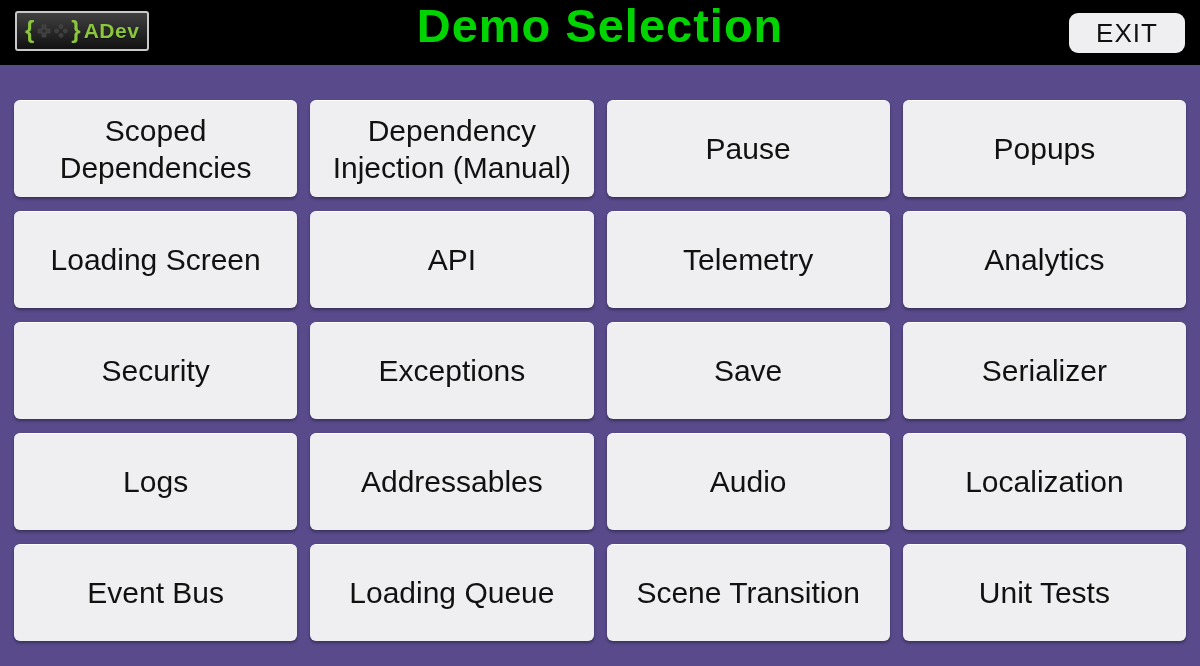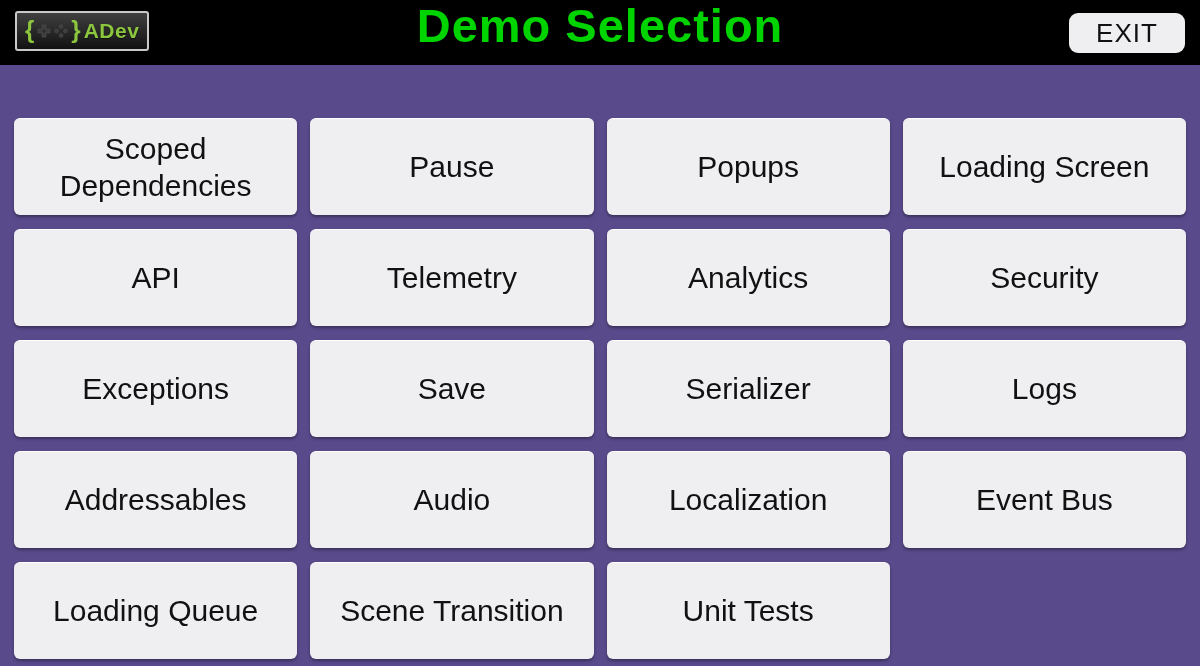--- a/index.html
+++ b/index.html
@@ -83,21 +83,21 @@
     letter-spacing: 1px;
     cursor: pointer;
     box-shadow: 0 2px 3px rgba(0,0,0,0.45);
   }
   
   .grid {
     position: absolute;
     top: 65px;
     left: 0;
     width: 100%;
-    padding: 53px 14px 0 14px;
+    padding: 35px 14px 0 14px;
     display: grid;
     grid-template-columns: repeat(4, 1fr);
     column-gap: 13px;
     row-gap: 14px;
   }
   .demo-btn {
     height: 97px;
     background: var(--button-bg, #EFEFF1);
     color: var(--button-text, #111111);
     border: none;
@@ -142,20 +142,21 @@
       <span class="logo-text">ADev</span>
     </div>
 
     <div class="page-title">Demo Selection</div>
 
     <button class="exit-button">EXIT</button>
   </div>
 
   <div class="grid">
       <button class="demo-btn">Scoped Dependencies</button>
+      <button class="demo-btn">Dependency Injection (Manual)</button>
       <button class="demo-btn">Pause</button>
       <button class="demo-btn">Popups</button>
       <button class="demo-btn">Loading Screen</button>
       <button class="demo-btn">API</button>
       <button class="demo-btn">Telemetry</button>
       <button class="demo-btn">Analytics</button>
       <button class="demo-btn">Security</button>
       <button class="demo-btn">Exceptions</button>
       <button class="demo-btn">Save</button>
       <button class="demo-btn">Serializer</button>

